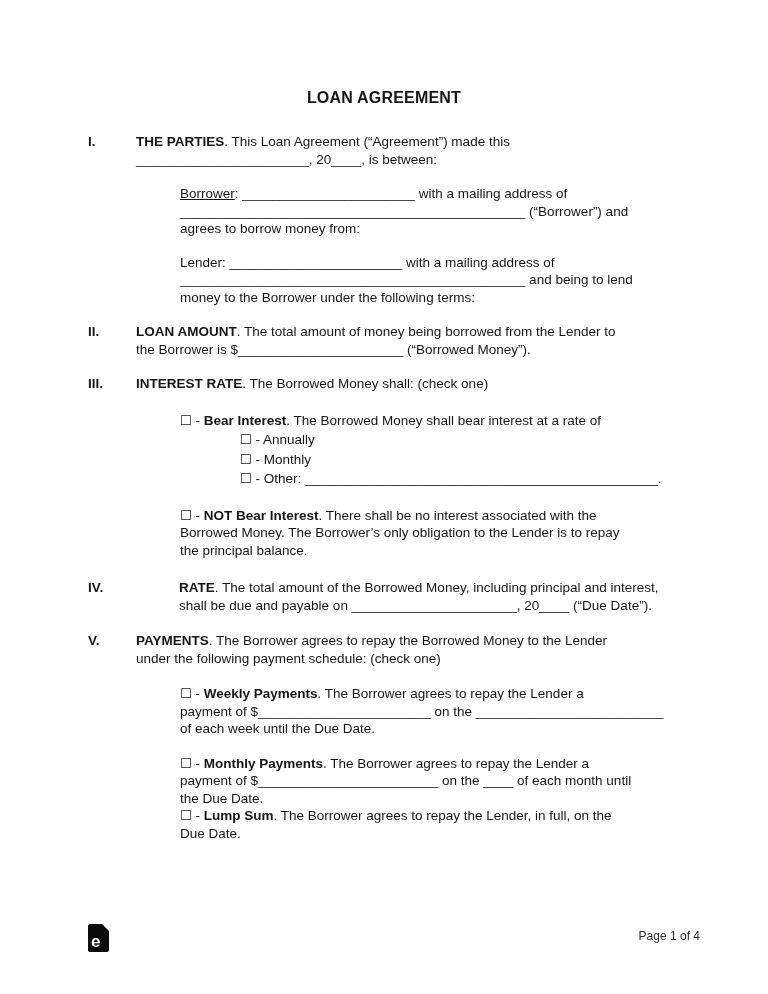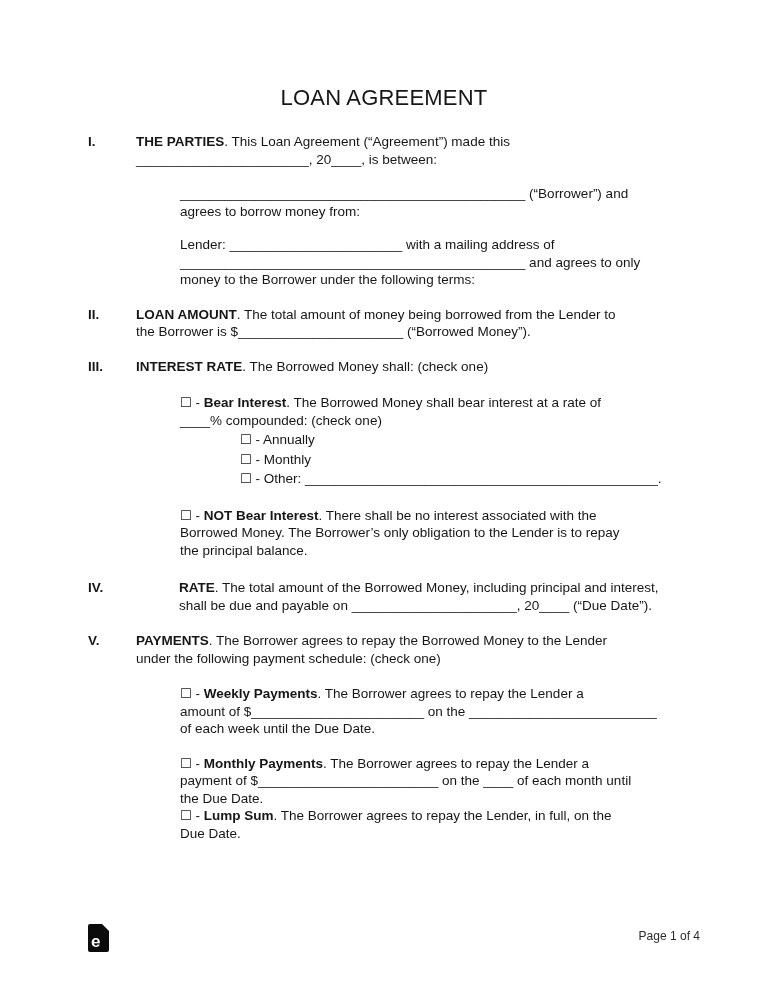--- a/index.html
+++ b/index.html
@@ -10,22 +10,22 @@
     background:#ffffff;
     color:#161616;
     font-family:"Liberation Sans","DejaVu Sans",sans-serif;
     font-size:13.5px;
     line-height:17.5px;
     padding:86px 88px 0 88px;
     overflow:hidden;
   }
   .title{
     text-align:center;
-    font-weight:normal;
-    font-size:22px;
+    font-weight:bold;
+    font-size:16px;
     line-height:24px;
     letter-spacing:0.2px;
   }
   .sec{display:flex;}
   .num{width:48px;flex:none;font-weight:bold;}
   .content{flex:1;min-width:0;}
   .line{white-space:pre;}
   .b{font-weight:bold;}
   .u{text-decoration:underline;}
   .cb{font-family:"DejaVu Sans",sans-serif;font-size:13px;}
@@ -74,48 +74,48 @@
 
   <div class="title">LOAN AGREEMENT</div>
 
   <div class="sec sec-parties">
     <div class="num">I.</div>
     <div class="content">
       <div class="line"><span class="b">THE PARTIES</span><span>. This Loan Agreement (“Agreement”) made this</span></div>
       <div class="line">_______________________, 20____, is between:</div>
 
       <div class="ind1 para-borrower">
+        <div class="line"><span class="u">Borrower</span><span>: _______________________ with a mailing address of</span></div>
         <div class="line">______________________________________________ (“Borrower”) and</div>
         <div class="line">agrees to borrow money from:</div>
       </div>
 
       <div class="ind1 para-lender">
         <div class="line">Lender: _______________________ with a mailing address of</div>
-        <div class="line">______________________________________________ and agrees to only</div>
+        <div class="line">______________________________________________ and being to lend</div>
         <div class="line">money to the Borrower under the following terms:</div>
       </div>
     </div>
   </div>
 
   <div class="sec sec-loan">
     <div class="num">II.</div>
     <div class="content">
       <div class="line"><span class="b">LOAN AMOUNT</span><span>. The total amount of money being borrowed from the Lender to</span></div>
       <div class="line">the Borrower is $______________________ (“Borrowed Money”).</div>
     </div>
   </div>
 
   <div class="sec sec-interest">
     <div class="num">III.</div>
     <div class="content">
       <div class="line"><span class="b">INTEREST RATE</span><span>. The Borrowed Money shall: (check one)</span></div>
 
       <div class="ind1 para-bear">
         <div class="line"><span class="cb">☐</span><span> - </span><span class="b">Bear Interest</span><span>. The Borrowed Money shall bear interest at a rate of</span></div>
-        <div class="line">____% compounded: (check one)</div>
         <div class="opts">
           <div class="line opt"><span class="cb">☐</span><span> - Annually</span></div>
           <div class="line opt"><span class="cb">☐</span><span> - Monthly</span></div>
           <div class="line opt"><span class="cb">☐</span><span> - Other: _______________________________________________.</span></div>
         </div>
       </div>
 
       <div class="ind1 para-notbear">
         <div class="line"><span class="cb">☐</span><span> - </span><span class="b">NOT Bear Interest</span><span>. There shall be no interest associated with the</span></div>
         <div class="line">Borrowed Money. The Borrower’s only obligation to the Lender is to repay</div>
@@ -133,21 +133,21 @@
   </div>
 
   <div class="sec sec-payments">
     <div class="num">V.</div>
     <div class="content">
       <div class="line"><span class="b">PAYMENTS</span><span>. The Borrower agrees to repay the Borrowed Money to the Lender</span></div>
       <div class="line">under the following payment schedule: (check one)</div>
 
       <div class="ind1 para-weekly">
         <div class="line"><span class="cb">☐</span><span> - </span><span class="b">Weekly Payments</span><span>. The Borrower agrees to repay the Lender a</span></div>
-        <div class="line">amount of $_______________________ on the _________________________</div>
+        <div class="line">payment of $_______________________ on the _________________________</div>
         <div class="line">of each week until the Due Date.</div>
       </div>
 
       <div class="ind1 para-monthly">
         <div class="line"><span class="cb">☐</span><span> - </span><span class="b">Monthly Payments</span><span>. The Borrower agrees to repay the Lender a</span></div>
         <div class="line">payment of $________________________ on the ____ of each month until</div>
         <div class="line">the Due Date.</div>
       </div>
 
       <div class="ind1 para-lump">

